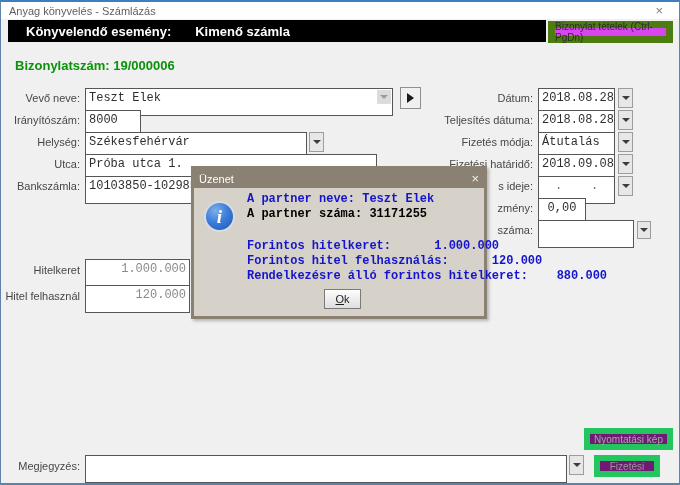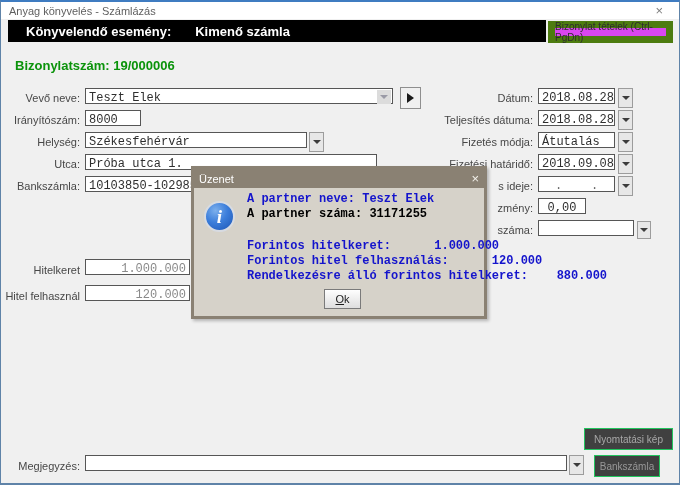--- a/index.html
+++ b/index.html
@@ -19,30 +19,30 @@
   .banner {
     position:absolute; left:7px; top:18px; width:538px; height:22px;
     display:flex; align-items:center; gap:24px; padding-left:18px;
     font-weight:bold; font-size:13px; color:#ffffff;
   }
   .btn {
     position:absolute; background:#d946ef; border:7px solid #4d7c0f;
     font-family:"Liberation Sans",sans-serif; font-size:10px; color:#2d2d2d;
     display:flex; align-items:center; justify-content:center; cursor:default;
   }
-  .btn.disabled { background:#404040; border:1px solid #22c55e; color:#a8a8a8; }
+  .btn.disabled { background:#701a75; border:6px solid #22c55e; color:#a8a8a8; }
   .doc-number { position:absolute; left:14px; top:56px; font-weight:bold; font-size:13px; }
   .lbl {
     position:absolute; font-size:11px; color:#474747; text-align:right;
     height:14px; line-height:14px; white-space:nowrap; overflow:hidden;
   }
   .lblL { left:4px;  width:75px; }
   .lblR { left:420px; width:112px; }
   .field {
-    position:absolute; height:16px; background:#ffffff; border:1px solid #565656;
+    position:absolute; height:28px; background:#ffffff; border:1px solid #565656;
     font-family:"Liberation Mono","DejaVu Sans Mono",monospace; font-size:12px;
     color:#2e2e2e; line-height:18px; padding:0 3px; white-space:pre; overflow:hidden;
   }
   .field.gray { color:#8a8a8a; text-align:right; }
   .field.center { text-align:center; color:#6a6a6a; }
   .dd {
     position:absolute; width:15px; height:20px; background:#e7e7e7;
     border:1px solid #9c9c9c; display:flex; align-items:center; justify-content:center;
     cursor:default;
   }
@@ -174,21 +174,21 @@
       <span class="tri-down"></span>
     </div>
 
   <div class="lbl lblL" style="top:457px;">Megjegyzés:</div>
   <div class="field" style="left:84px; top:453px; width:482px;"></div>
   <div class="dd" style="left:568px; top:453px;">
       <span class="tri-down"></span>
     </div>
 
   <div class="btn disabled" style="left:583px; top:426px; width:89px; height:22px;">Nyomtatási kép</div>
-  <div class="btn disabled" style="left:593px; top:453px; width:66px; height:22px; color:#979797;">Bankszámla</div>
+  <div class="btn disabled" style="left:593px; top:453px; width:66px; height:22px; color:#979797;">Fizetési</div>
 
   <div class="dialog">
     <div class="dialog-title">
       <span>Üzenet</span>
       <span class="dlg-close">×</span>
     </div>
     <div class="dialog-body">
       <span class="info-icon">i</span>
       <div class="dlg-line" style="top:4px;  color:#1414cc;">A partner neve: Teszt Elek</div>
       <div class="dlg-line" style="top:19px; color:#000000;">A partner száma: 31171255</div>

